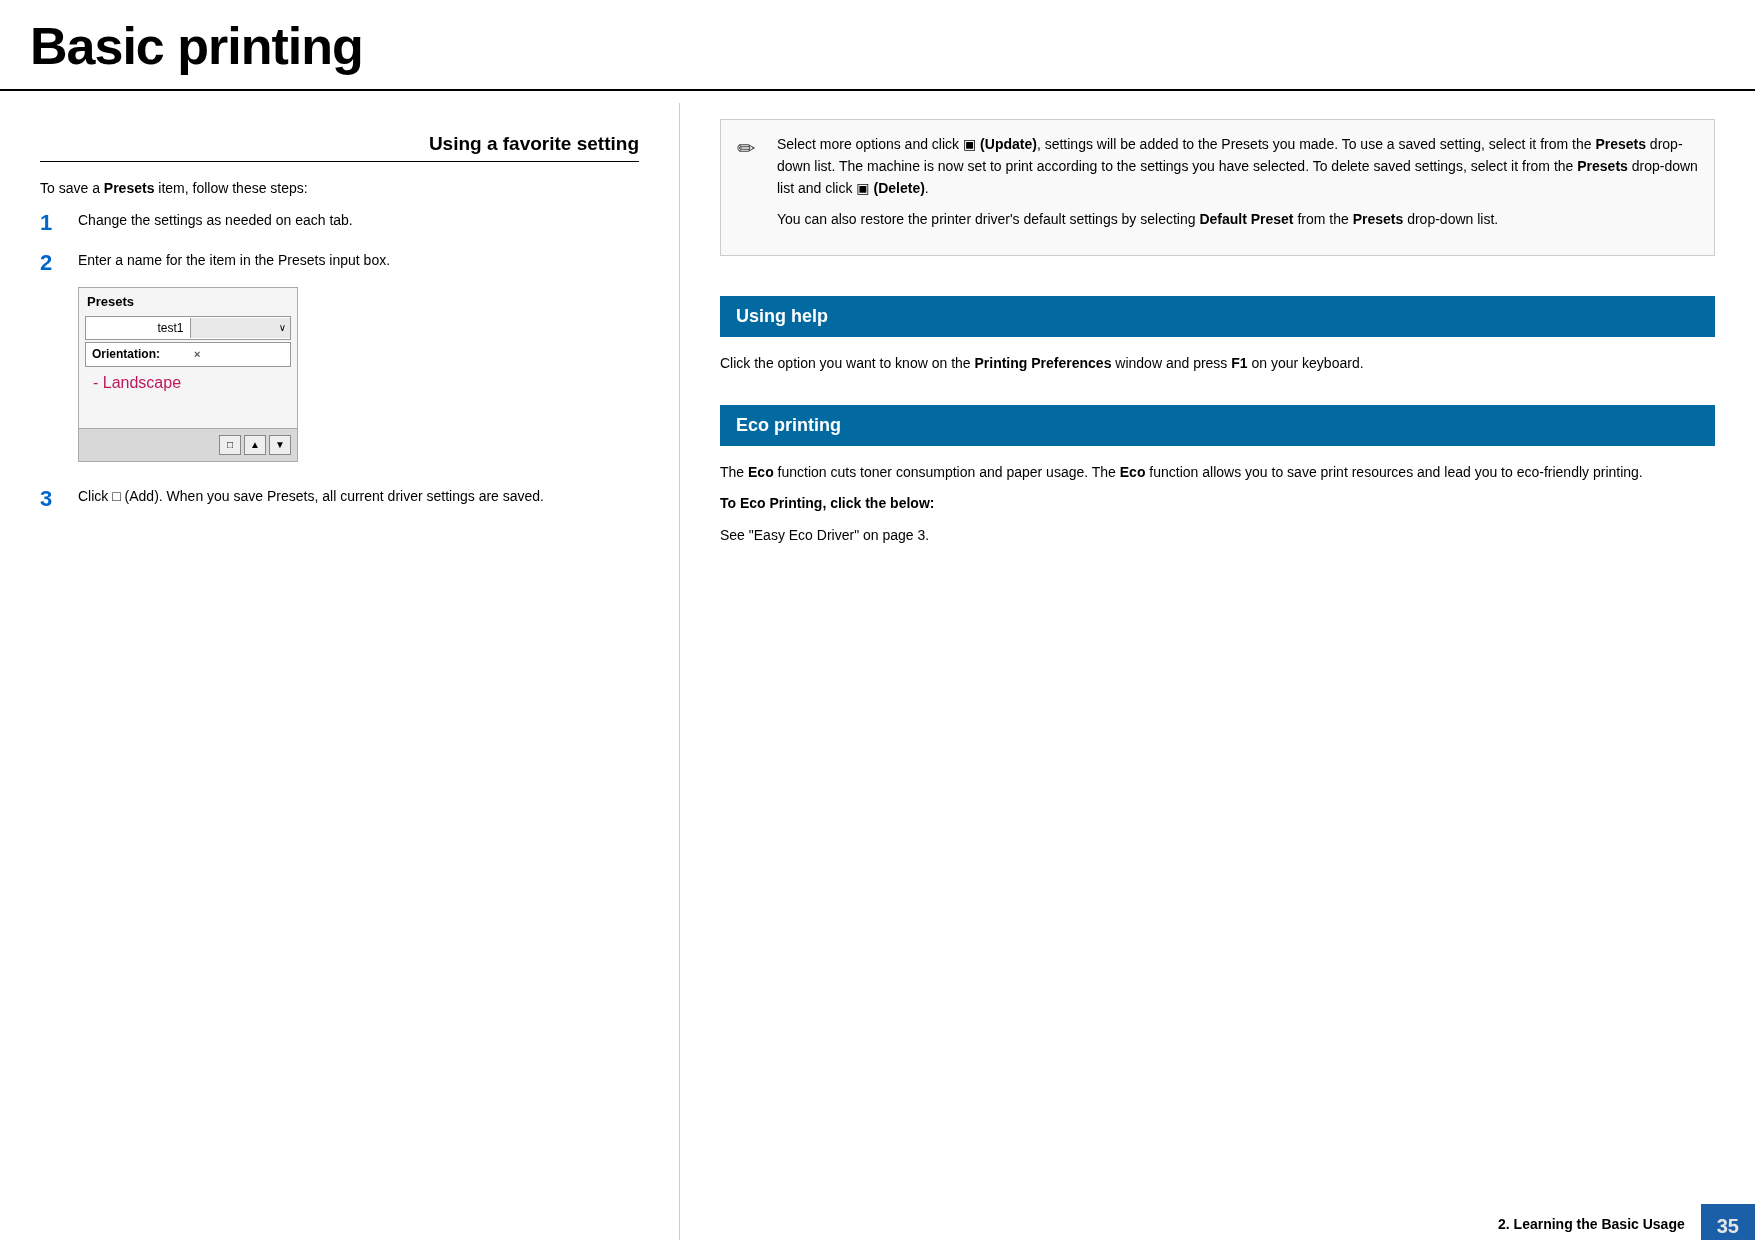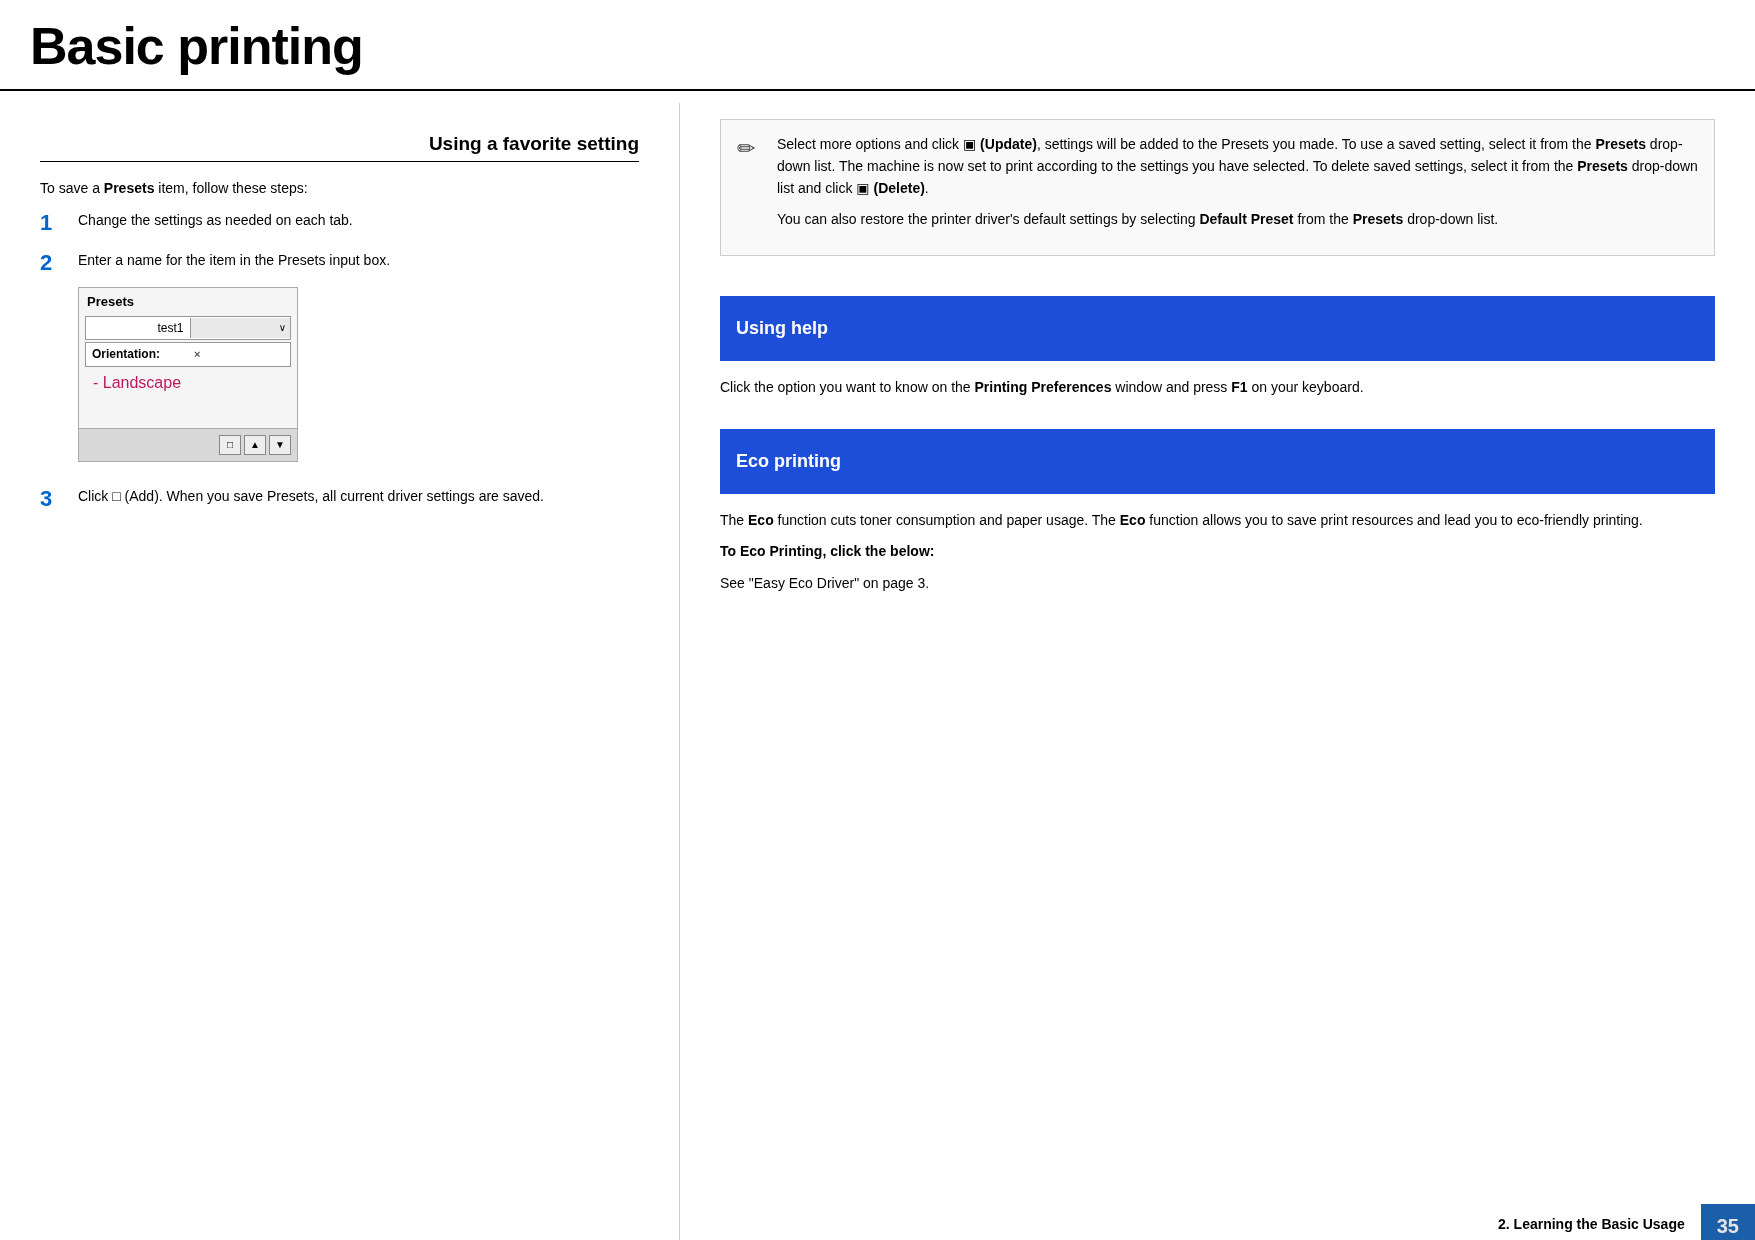--- a/index.html
+++ b/index.html
@@ -186,25 +186,25 @@
       min-width: 28px;
       margin-top: 2px;
     }
     .note-content {
       font-size: 13.5px;
       line-height: 1.55;
     }
 
     
     .blue-section-header {
-      background: #1d4ed8;
+      background: #0369a1;
       color: #fff;
       font-size: 18px;
       font-weight: 700;
-      padding: 22px 16px;
+      padding: 10px 16px;
       margin-bottom: 16px;
       margin-top: 10px;
     }
 
     .right-section-block {
       margin-bottom: 20px;
     }
 
     
     .page-footer {

